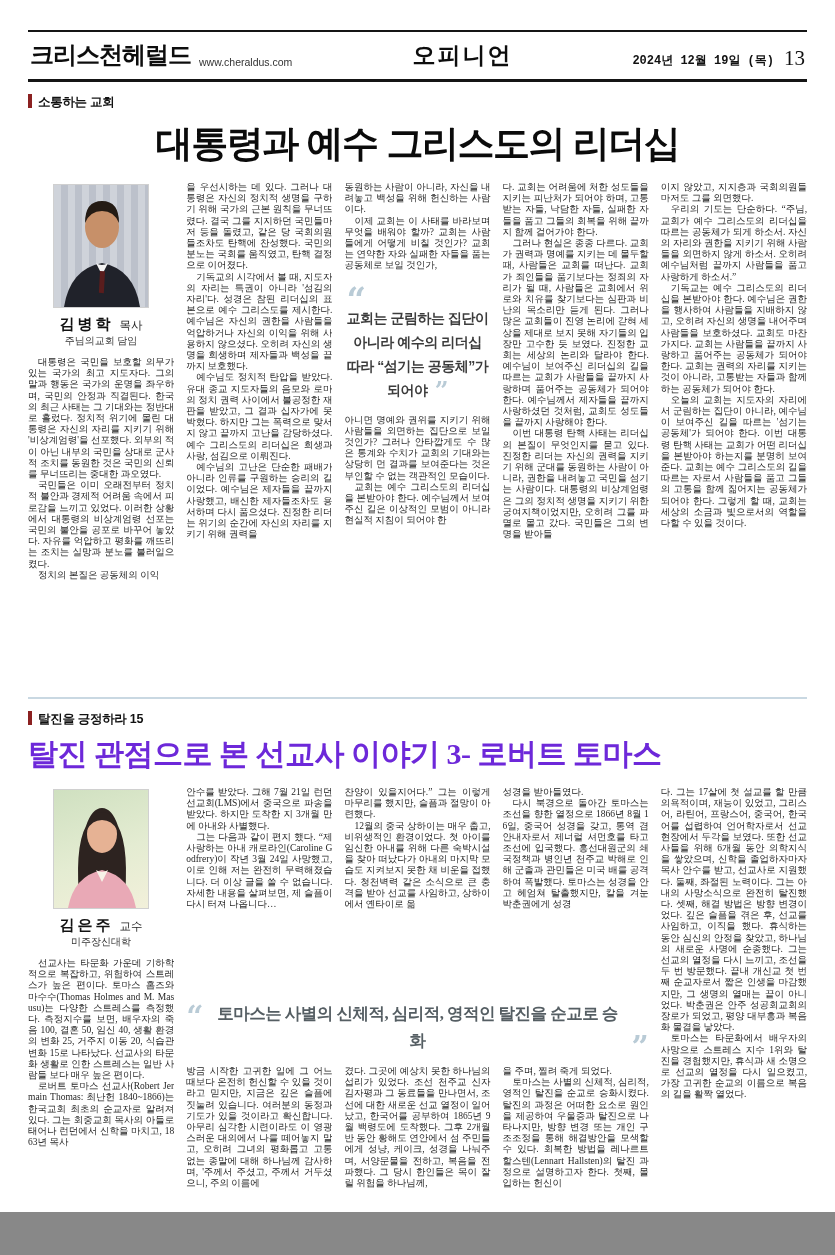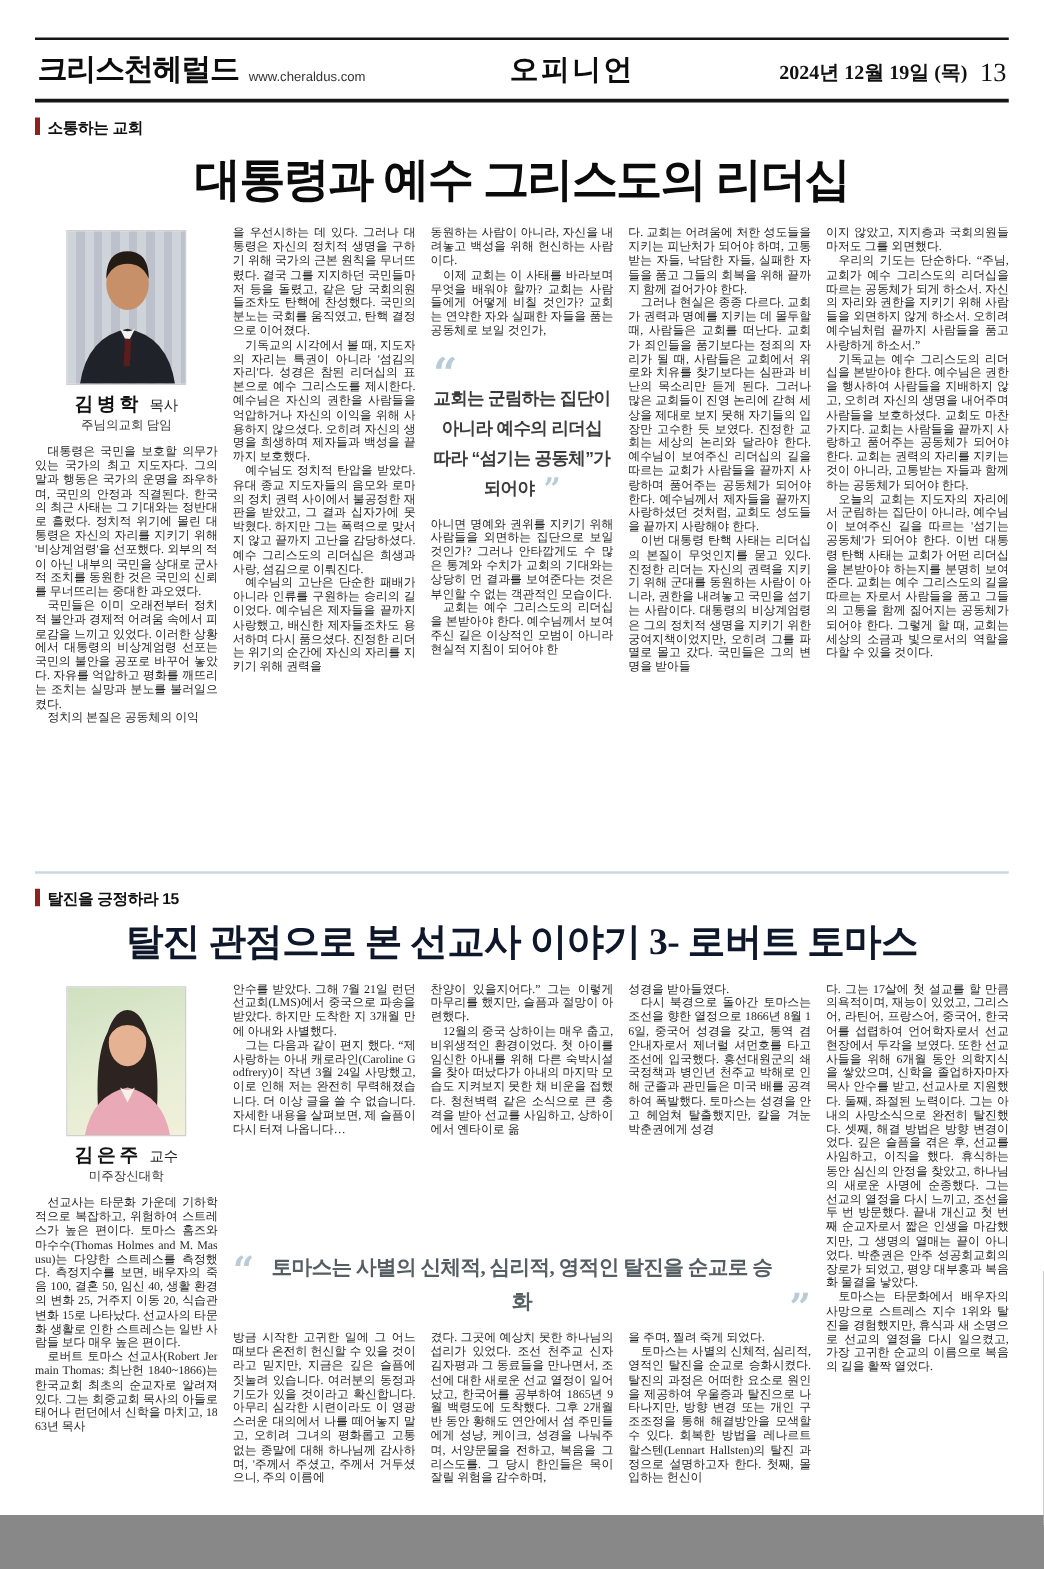--- a/index.html
+++ b/index.html
@@ -17,31 +17,31 @@
   }
   .rule{border-top:2px solid #151515;}
   .rule-thick{border-top:3px solid #151515;}
   
   .masthead-row{display:flex;align-items:flex-end;justify-content:space-between;padding:7px 2px 8px;}
   .masthead-left{display:flex;align-items:flex-end;gap:8px;}
   .masthead{font-family:"Liberation Sans","DejaVu Sans",sans-serif;font-weight:800;font-size:24px;letter-spacing:-1px;color:#0d0d0d;}
   .site-url{font-family:"Liberation Sans",sans-serif;font-size:10.5px;color:#333;padding-bottom:3px;}
   .section-title{font-family:"Liberation Sans",sans-serif;font-weight:800;font-size:23px;letter-spacing:2px;color:#0d0d0d;}
   .date-page{display:flex;align-items:flex-end;gap:10px;}
-  .pub-date{font-family:Liberation Serif, serif;font-weight:700;font-size:16px;color:#111;padding-bottom:2px;}
+  .pub-date{font-family:Liberation Mono, monospace;font-weight:700;font-size:12px;color:#111;padding-bottom:2px;}
   .page-num{font-family:"Liberation Serif",serif;font-size:21px;color:#111;}
   
   .kicker{display:flex;align-items:flex-start;gap:6px;margin-top:12px;height:16px;}
   .kicker-bar{display:inline-block;width:4px;height:14px;background:var(--accent-red);}
   .kicker-label{font-family:"Liberation Sans",sans-serif;font-weight:700;font-size:12.5px;color:#111;letter-spacing:-0.3px;}
   
   .headline1{font-family:"Liberation Sans","DejaVu Sans",sans-serif;font-weight:800;font-size:37px;line-height:44px;
     text-align:center;letter-spacing:-1.5px;color:#0b0b0b;margin:12px 0 16px;}
   .headline2{font-family:"Liberation Serif",serif;font-weight:600;font-size:30px;line-height:38px;
-    text-align:center;letter-spacing:-0.5px;color:#0f172a;margin:8px 0 14px;}
+    letter-spacing:-0.5px;color:#6d28d9;margin:8px 0 14px;}
   
   .body5{display:flex;gap:12px;}
   .a1body{height:505px;}
   .a2body{height:470px;}
   .col{flex:1;overflow:hidden;}
   .mid{flex:3.164;display:flex;flex-direction:column;overflow:hidden;}
   .mid-row{display:flex;gap:12px;}
   .mid-top{height:207px;overflow:hidden;}
   .mid-bottom{flex:1;overflow:hidden;}
   .mcol{flex:1;overflow:hidden;}
@@ -216,21 +216,21 @@
           <span class="qmark q2-open">“</span>
           <div class="q2text">토마스는 사별의 신체적, 심리적, 영적인 탈진을 순교로 승화</div>
           <span class="qmark q2-close">”</span>
         </div>
 
         <div class="mid-row mid-bottom">
           <div class="mcol">
             <p class="cont">방금 시작한 고귀한 일에 그 어느 때보다 온전히 헌신할 수 있을 것이라고 믿지만, 지금은 깊은 슬픔에 짓눌려 있습니다. 여러분의 동정과 기도가 있을 것이라고 확신합니다. 아무리 심각한 시련이라도 이 영광스러운 대의에서 나를 떼어놓지 말고, 오히려 그녀의 평화롭고 고통 없는 종말에 대해 하나님께 감사하며, '주께서 주셨고, 주께서 거두셨으니, 주의 이름에</p>
           </div>
           <div class="mcol">
-            <p class="cont">겼다. 그곳에 예상치 못한 하나님의 섭리가 있었다. 조선 천주교 신자 김자평과 그 동료들을 만나면서, 조선에 대한 새로운 선교 열정이 일어났고, 한국어를 공부하여 1865년 9월 백령도에 도착했다. 그후 2개월반 동안 황해도 연안에서 섬 주민들에게 성냥, 케이크, 성경을 나눠주며, 서양문물을 전하고, 복음을 그리스도를. 그 당시 한인들은 목이 잘릴 위험을 감수하며,</p>
+            <p class="cont">겼다. 그곳에 예상치 못한 하나님의 섭리가 있었다. 조선 천주교 신자 김자평과 그 동료들을 만나면서, 조선에 대한 새로운 선교 열정이 일어났고, 한국어를 공부하여 1865년 9월 백령도에 도착했다. 그후 2개월반 동안 황해도 연안에서 섬 주민들에게 성냥, 케이크, 성경을 나눠주며, 서양문물을 전하고, 복음을 전파했다. 그 당시 한인들은 목이 잘릴 위험을 하나님께,</p>
           </div>
           <div class="mcol">
             <p class="cont">을 주며, 찔려 죽게 되었다.</p>
             <p>토마스는 사별의 신체적, 심리적, 영적인 탈진을 순교로 승화시켰다. 탈진의 과정은 어떠한 요소로 원인을 제공하여 우울증과 탈진으로 나타나지만, 방향 변경 또는 개인 구조조정을 통해 해결방안을 모색할 수 있다. 회복한 방법을 레나르트 할스텐(Lennart Hallsten)의 탈진 과정으로 설명하고자 한다. 첫째, 몰입하는 헌신이</p>
           </div>
         </div>
       </div>
 
       <div class="col">
         <p class="cont">다. 그는 17살에 첫 설교를 할 만큼 의욕적이며, 재능이 있었고, 그리스어, 라틴어, 프랑스어, 중국어, 한국어를 섭렵하여 언어학자로서 선교현장에서 두각을 보였다. 또한 선교사들을 위해 6개월 동안 의학지식을 쌓았으며, 신학을 졸업하자마자 목사 안수를 받고, 선교사로 지원했다. 둘째, 좌절된 노력이다. 그는 아내의 사망소식으로 완전히 탈진했다. 셋째, 해결 방법은 방향 변경이었다. 깊은 슬픔을 겪은 후, 선교를 사임하고, 이직을 했다. 휴식하는 동안 심신의 안정을 찾았고, 하나님의 새로운 사명에 순종했다. 그는 선교의 열정을 다시 느끼고, 조선을 두 번 방문했다. 끝내 개신교 첫 번째 순교자로서 짧은 인생을 마감했지만, 그 생명의 열매는 끝이 아니었다. 박춘권은 안주 성공회교회의 장로가 되었고, 평양 대부흥과 복음화 물결을 낳았다.</p>

